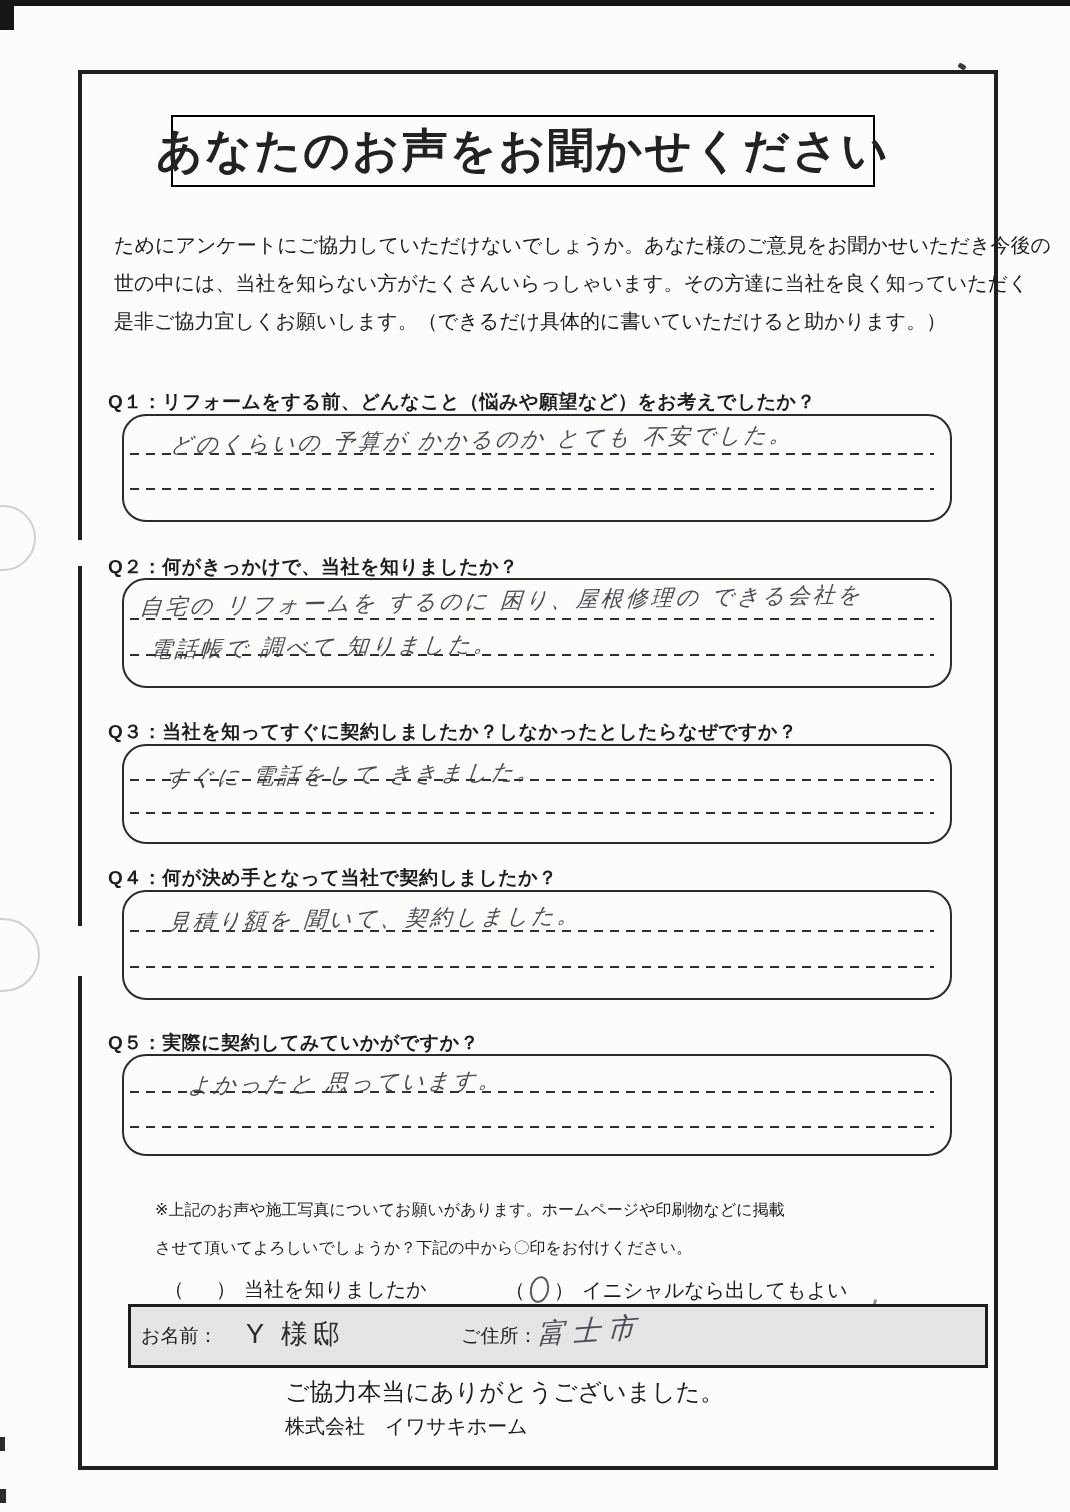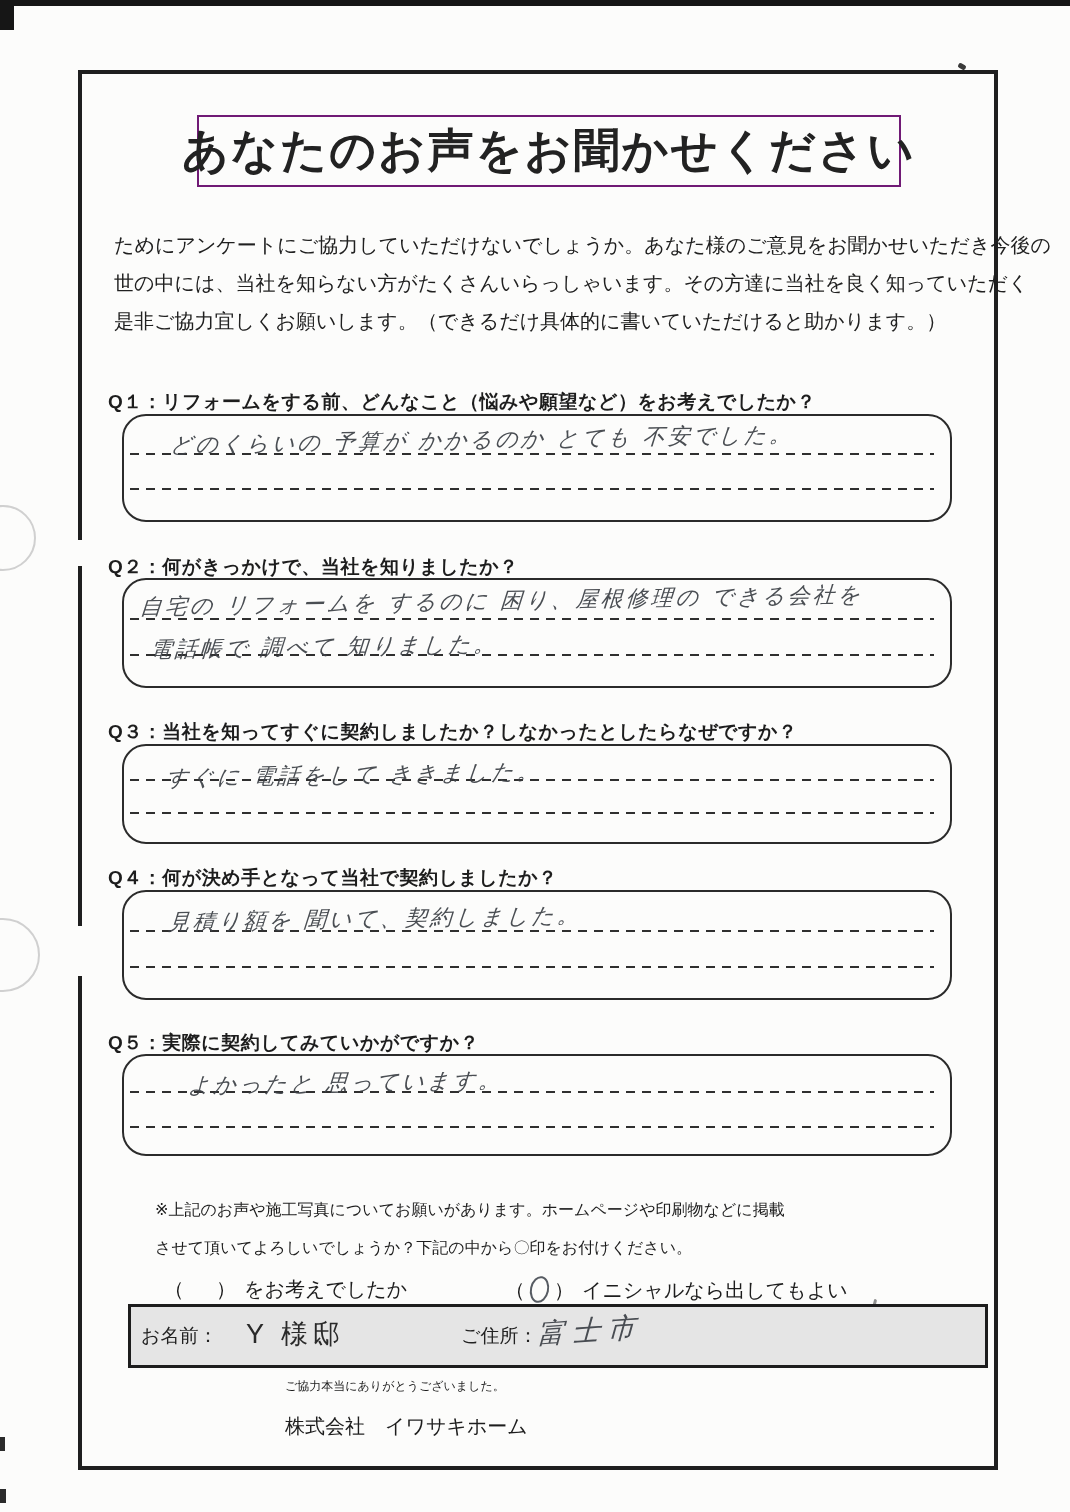--- a/index.html
+++ b/index.html
@@ -22,21 +22,21 @@
   .smudge{position:absolute;left:700px;top:1306px;width:170px;height:4px;background:#dedede;border-radius:2px;}
   .frame-break{position:absolute;left:74px;width:14px;background:#fcfcfb;}
   .break1{top:540px;height:26px;}
   .break2{top:926px;height:50px;}
 
   
   .frame{position:absolute;left:78px;top:70px;width:912px;height:1392px;border:4px solid #1f1f1f;}
 
   
   .title-box{
-    position:absolute;left:197px;top:115px;width:700px;height:68px;border:2px solid #701a75;
+    position:absolute;left:171px;top:115px;width:700px;height:68px;border:2px solid #000000;
     display:flex;align-items:center;justify-content:center;
     font-family:"Liberation Serif","DejaVu Serif",serif;font-weight:bold;
     font-size:46px;letter-spacing:2px;color:#222;white-space:nowrap;
   }
 
   
   .intro{position:absolute;left:114px;top:226px;width:864px;font-size:20px;line-height:38px;color:#202020;}
   .intro div{white-space:nowrap;}
 
   
@@ -82,21 +82,21 @@
 
   
   .info-box{position:absolute;left:128px;top:1304px;width:854px;height:58px;border:3px solid #1d1d1d;background:#e5e5e5;}
   .ib-label{position:absolute;font-size:19px;line-height:1;color:#222;white-space:nowrap;}
   .ib-name-label{left:10px;top:19px;}
   .ib-addr-label{left:330px;top:19px;}
   .ib-name-value{position:absolute;left:115px;top:14px;font-size:27px;line-height:1;letter-spacing:5px;color:#2a2a2a;white-space:nowrap;}
   .ib-addr-value{left:406px;top:10px;font-size:28px;letter-spacing:7px;transform:rotate(-4deg) skewX(-6deg);}
 
   
-  .thanks{position:absolute;left:285px;top:1380px;font-size:12px;line-height:1;white-space:nowrap;}
+  .thanks{position:absolute;left:285px;top:1380px;font-size:24px;line-height:1;white-space:nowrap;}
   .company{position:absolute;left:285px;top:1416px;font-size:20px;line-height:1;white-space:nowrap;}
 </style>
 </head>
 <body>
 
 <div class="page">
 
   <div class="scan-top"></div>
   <div class="scan-corner"></div>
   <div class="arc arc1"></div>
@@ -151,21 +151,21 @@
   <div class="q-label lq5">Q５：実際に契約してみていかがですか？</div>
   <div class="qbox bq5">
     <div class="dash d1"></div>
     <div class="dash d2"></div>
     <div class="hand h-q5">よかったと 思っています。</div>
   </div>
 
   <div class="note-line n1">※上記のお声や施工写真についてお願いがあります。ホームページや印刷物などに掲載</div>
   <div class="note-line n2">させて頂いてよろしいでしょうか？下記の中から〇印をお付けください。</div>
   <div class="options-line">
-    <span class="opt opt-1"><span>（</span><span class="paren-gap"></span><span>）</span><span class="lbl">をお考えでしたか</span></span>
+    <span class="opt opt-1"><span>（</span><span class="paren-gap"></span><span>）</span><span class="lbl">当社を知りましたか</span></span>
     <span class="opt opt-2"><span>（</span><span class="circle-mark"></span><span>）</span><span class="lbl">イニシャルなら出してもよい</span></span>
   </div>
 
   <div class="info-box">
     <span class="ib-label ib-name-label">お名前：</span>
     <span class="ib-name-value">Y 様邸</span>
     <span class="ib-label ib-addr-label">ご住所：</span>
     <span class="hand ib-addr-value">富士市</span>
   </div>
 

